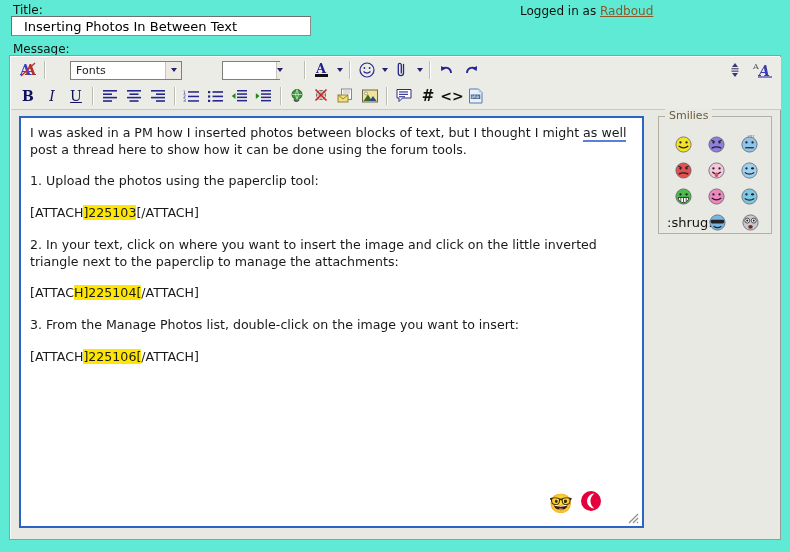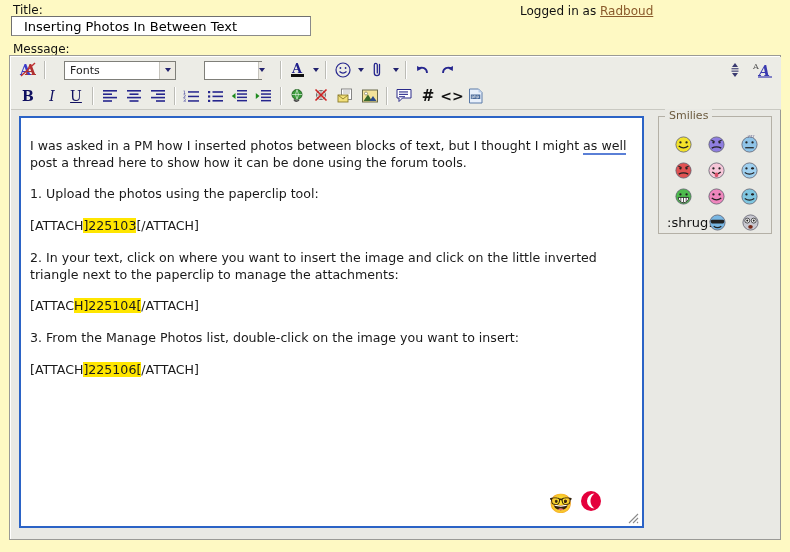--- a/index.html
+++ b/index.html
@@ -5,21 +5,21 @@
   html, body {
     margin: 0;
     padding: 0;
     background: #f2f2f2;
     font-family: "DejaVu Sans", sans-serif;
   }
   #page {
     position: relative;
     width: 790px;
     height: 552px;
-    background: #fef9c3;
+    background: #5eead4;
     overflow: hidden;
   }
 
   
   .label-title {
     position: absolute;
     left: 13px; top: 3px;
     font-size: 12px;
     color: #111;
   }
@@ -111,21 +111,21 @@
     border-right: 1px solid #ffffff;
   }
 
   .tb-combo {
     height: 19px;
     box-sizing: border-box;
     border: 1px solid #7f7f79;
     background: #ffffff;
     display: flex;
     align-items: center;
-    margin: 0 14px;
+    margin: 0 20px;
     font-size: 11px;
     color: #222;
   }
   .tb-combo .combo-text {
     flex: 1;
     padding-left: 5px;
     overflow: hidden;
     white-space: nowrap;
   }
   .tb-combo .combo-arrow {
@@ -170,21 +170,21 @@
   .msg-area {
     position: absolute;
     left: 9px; top: 60px;
     width: 625px; height: 412px;
     box-sizing: border-box;
     background: #ffffff;
     border: 2px solid #2b63c6;
     overflow: hidden;
   }
   .msg-inner {
-    padding: 20px 9px;
+    padding: 7px 9px;
     font-family: "DejaVu Sans", sans-serif;
     font-size: 12.6px;
     color: #1a1a1a;
     line-height: 1.33;
   }
   .msg-inner p {
     margin: 0 0 15px 0;
   }
   .hl { background: #ffe600; }
   .u-blue { border-bottom: 2px solid #5a7fd6; }

